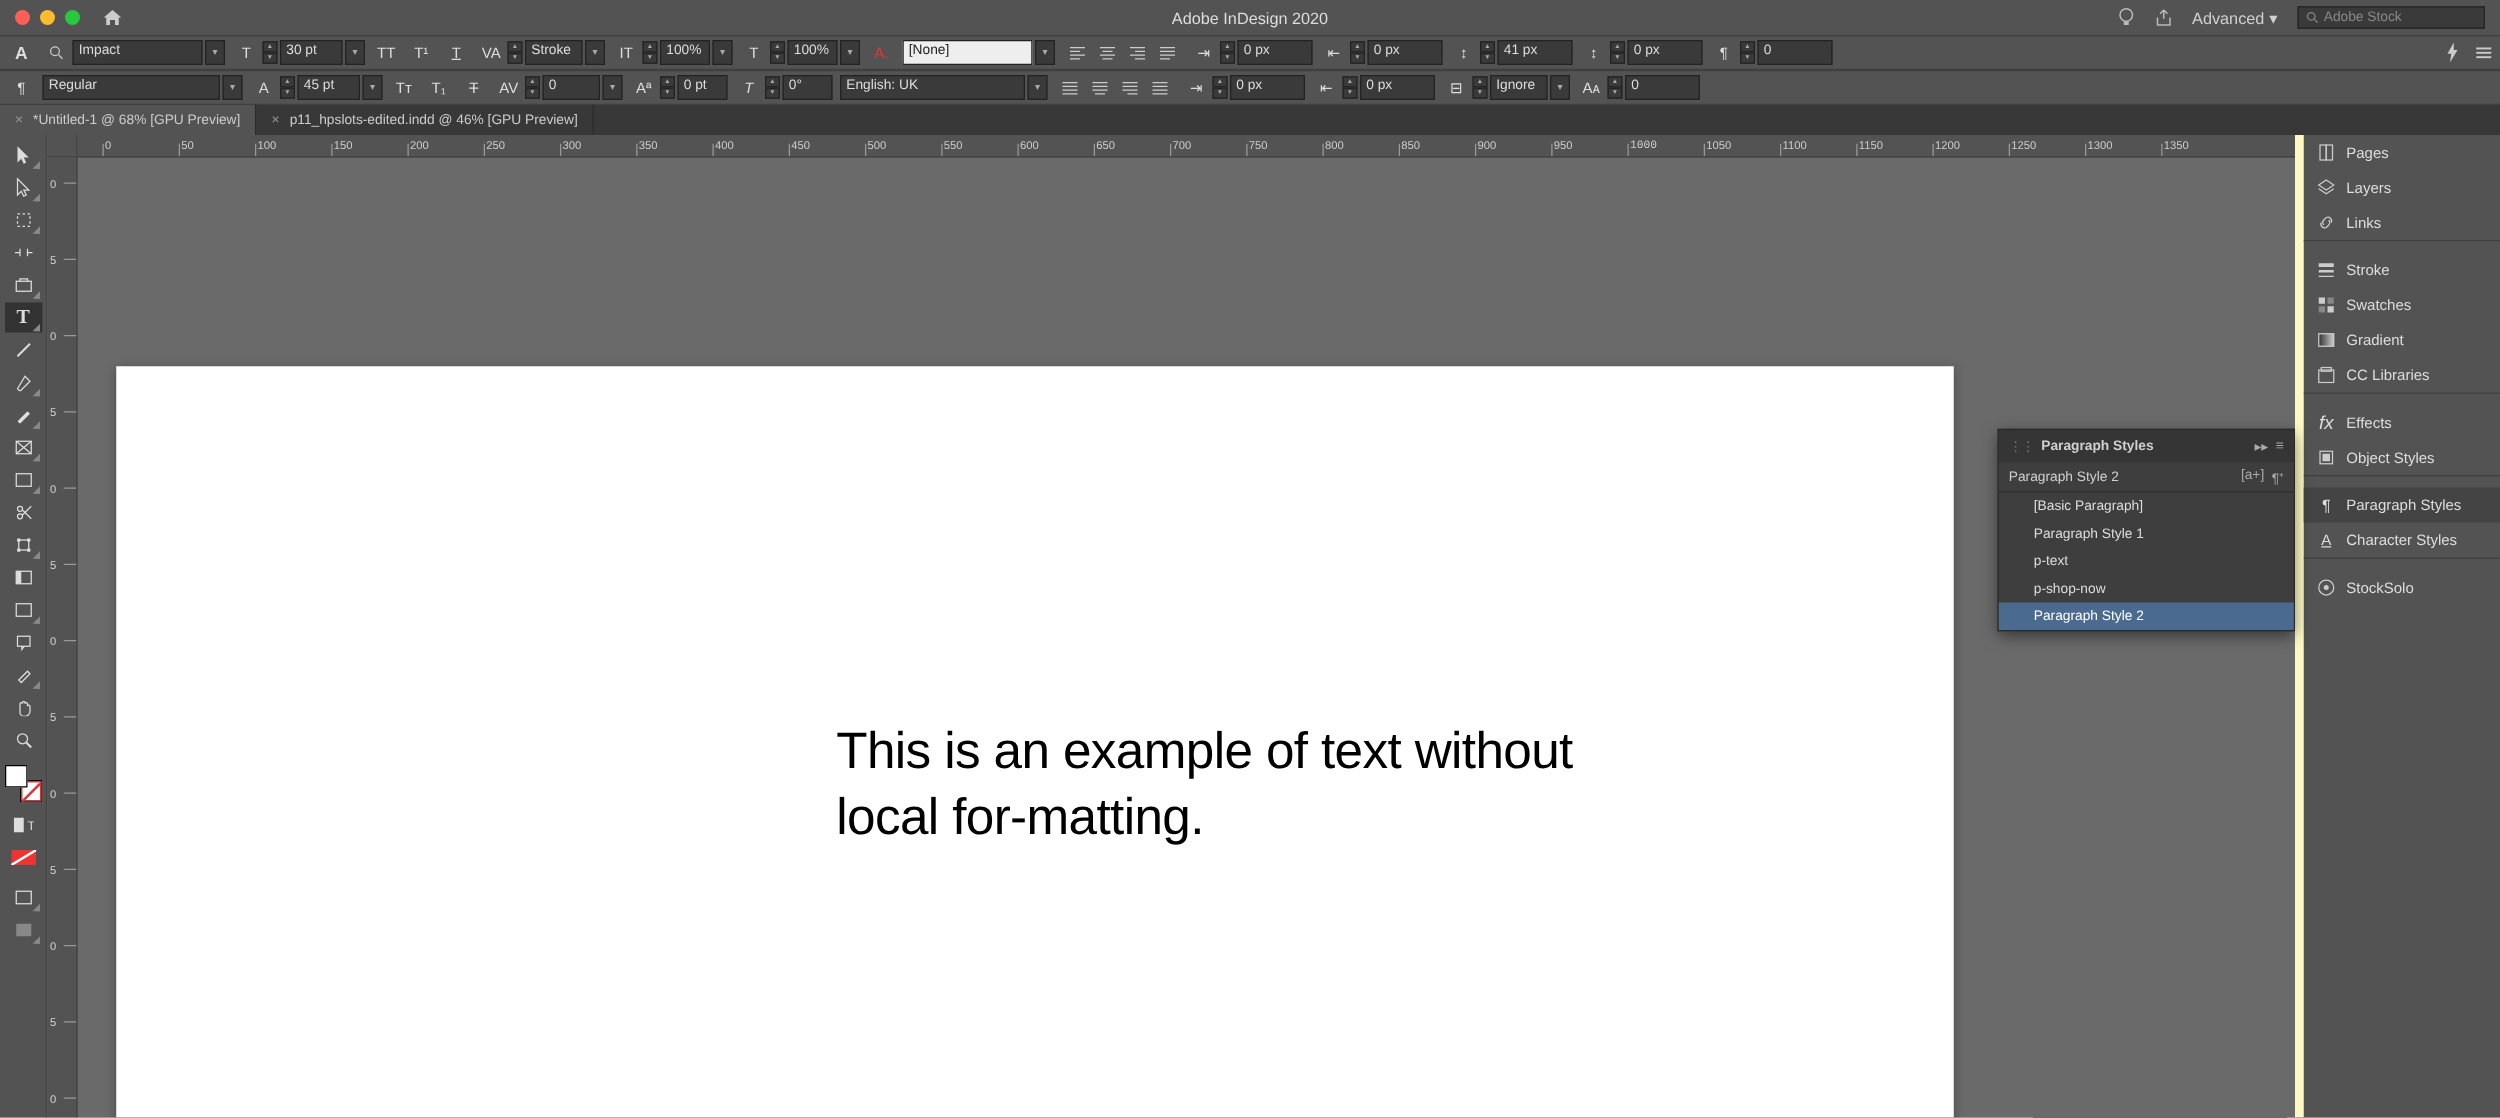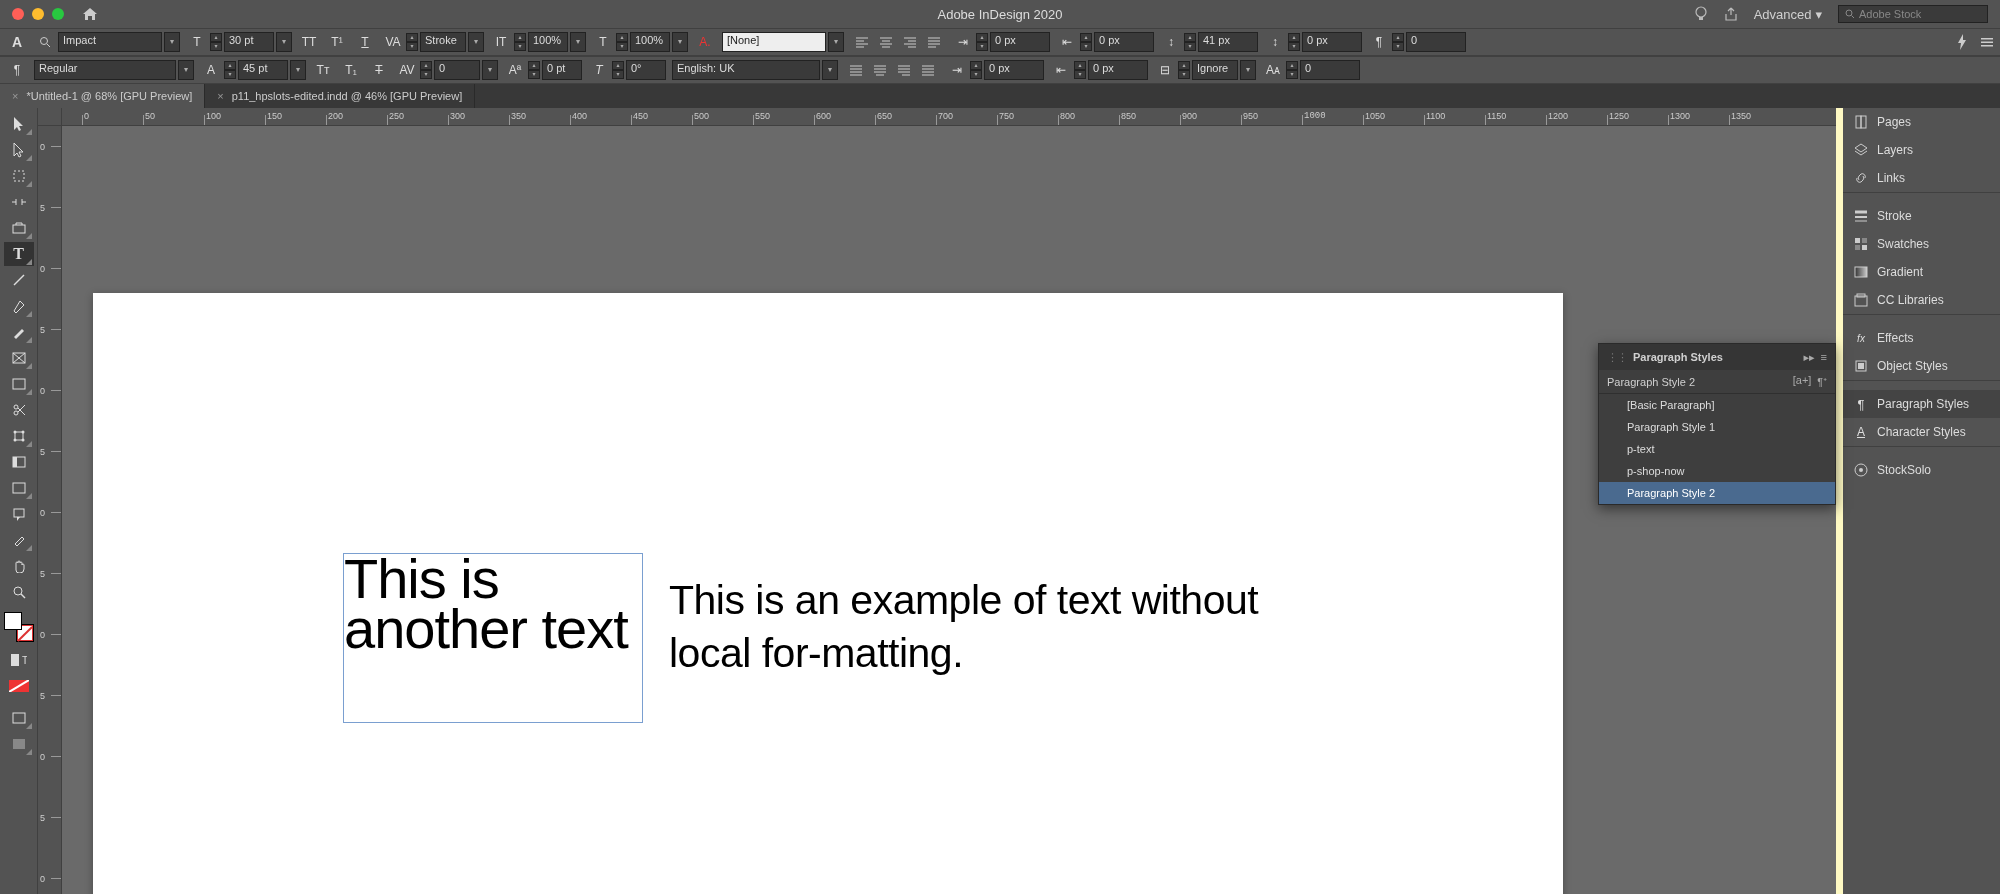--- a/index.html
+++ b/index.html
@@ -641,23 +641,20 @@
         <div class="ruler-tick major" style="top: 569px;"></div>
         <div class="ruler-label" style="top: 565px;">5</div>
         <div class="ruler-tick major" style="top: 630px;"></div>
         <div class="ruler-label" style="top: 626px;">0</div>
         <div class="ruler-tick major" style="top: 691px;"></div>
         <div class="ruler-label" style="top: 687px;">5</div>
         <div class="ruler-tick major" style="top: 752px;"></div>
         <div class="ruler-label" style="top: 748px;">0</div>
       </div>
     <div class="page">
-      <div class="textframe box2 tf1">
-        <span>This is another text</span>
-      </div>
       <div class="textframe tf3">
         <span>This is an example of text without local for-matting.</span>
       </div>
     </div>
   </div>
 
   <div class="right-col" id="right-col">
       <div class="rp-item">
         <span class="rp-icon">
           <svg width="14" height="14">
@@ -724,21 +721,21 @@
           <svg width="14" height="14">
             <rect x="1" y="3" width="12" height="10" fill="none" stroke="#ccc"></rect>
             <rect x="3" y="1" width="8" height="3" fill="none" stroke="#ccc"></rect>
           </svg>
         </span>
         <span>CC Libraries</span>
       </div>
       <div class="rp-divider"></div>
       <div class="rp-item">
         <span class="rp-icon">
-          <span style="font-style:italic;font-size:10px;">fx</span>
+          <span style="font-style:italic;font-size:15px;">fx</span>
         </span>
         <span>Effects</span>
       </div>
       <div class="rp-item">
         <span class="rp-icon">
           <svg width="14" height="14">
             <rect x="2" y="2" width="10" height="10" fill="none" stroke="#ccc"></rect>
             <rect x="4" y="4" width="6" height="6" fill="#ccc"></rect>
           </svg>
         </span>

